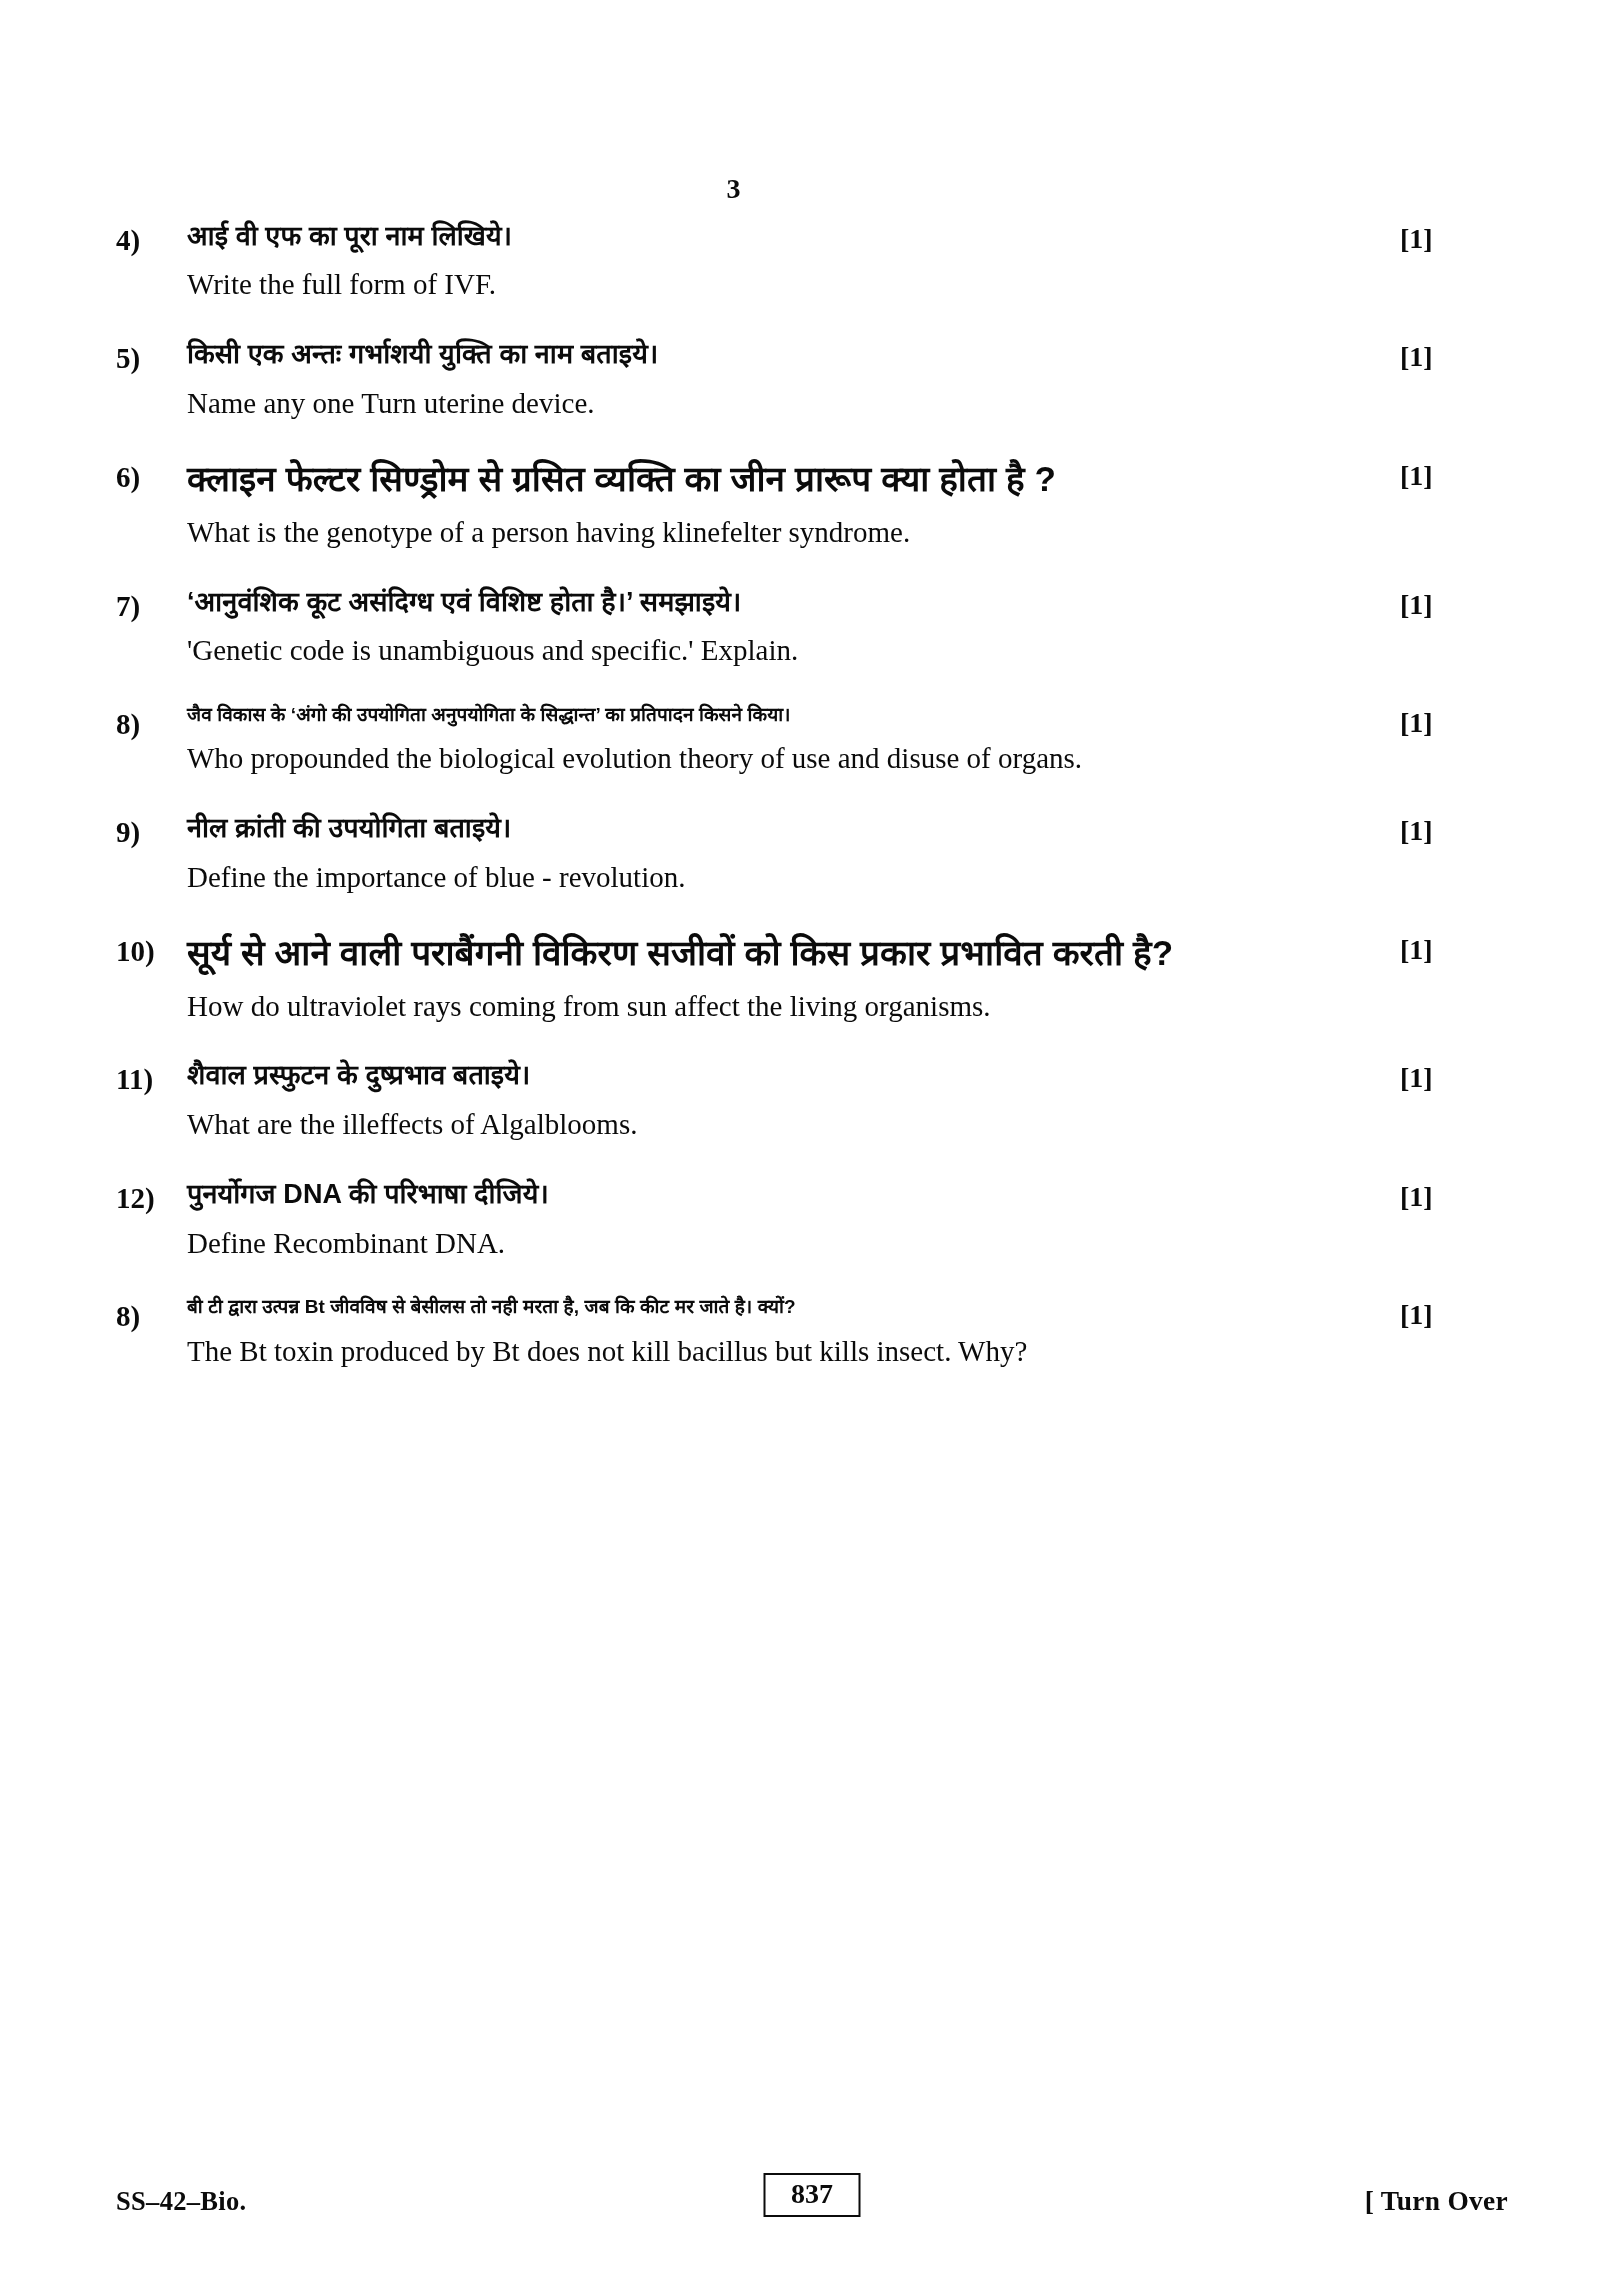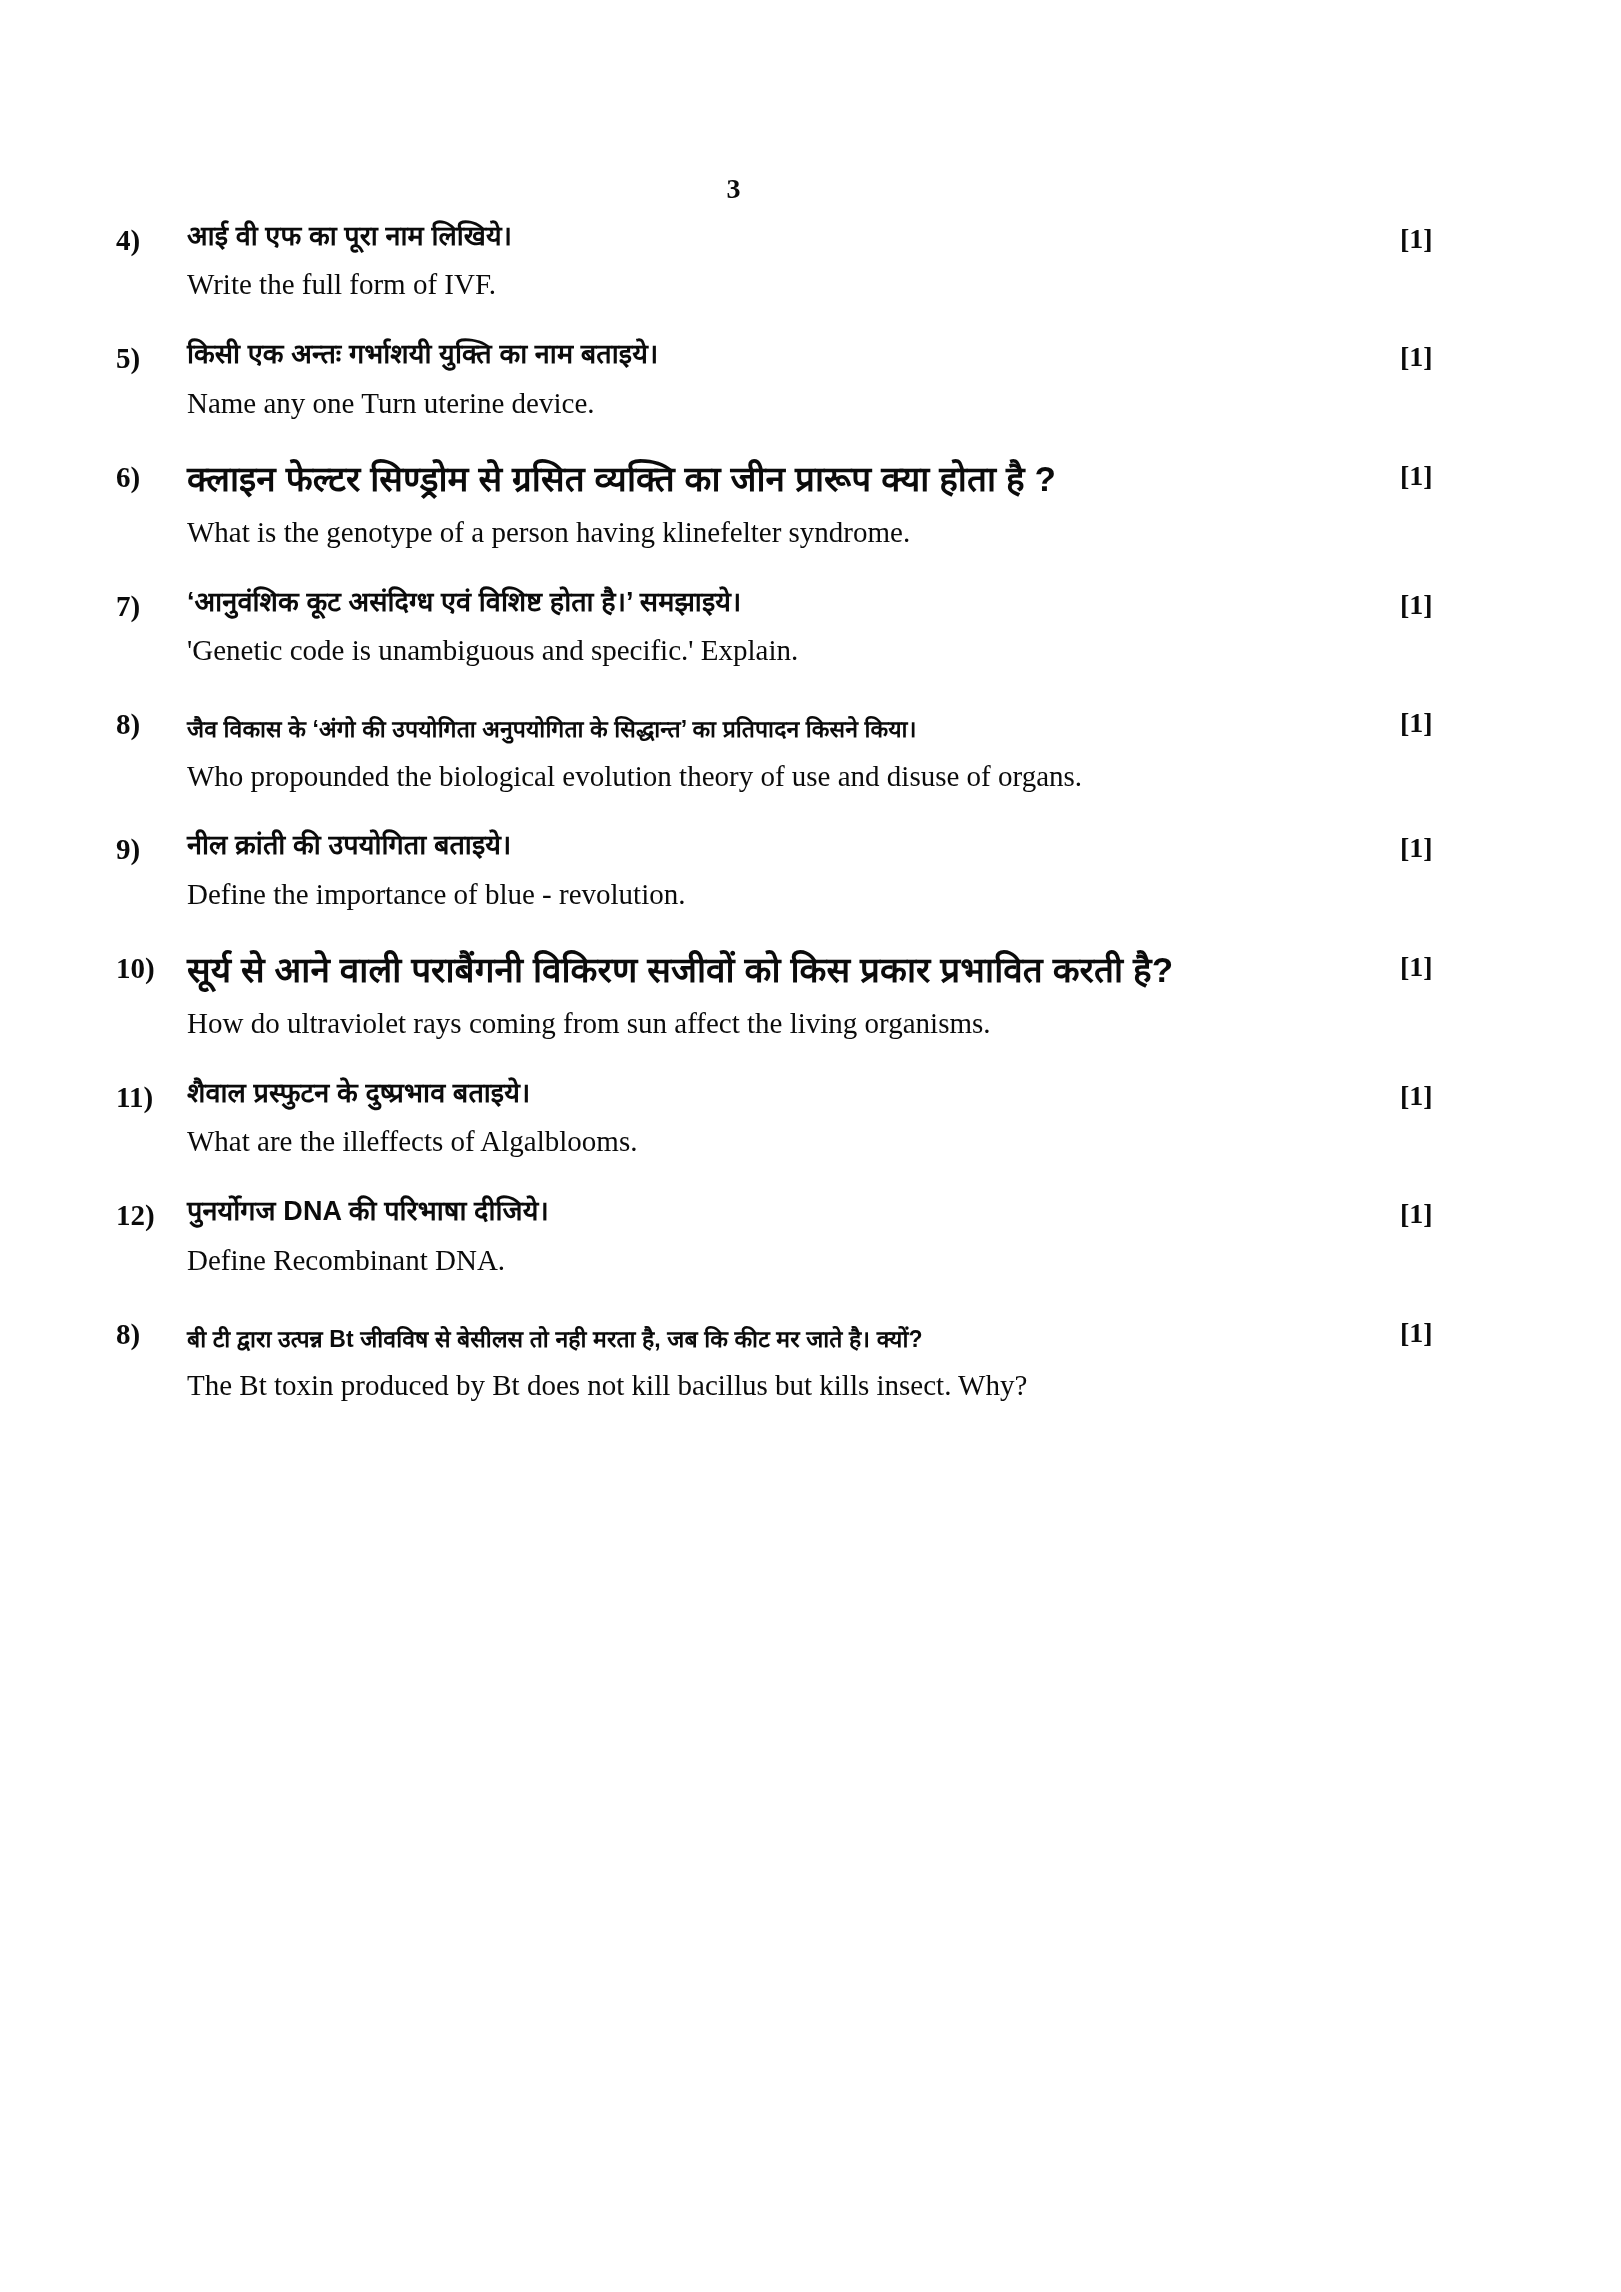--- a/index.html
+++ b/index.html
@@ -92,21 +92,21 @@
     text-align: left;
     font-size: 28px;
     font-weight: bold;
     font-family: "Liberation Serif", "DejaVu Serif", serif;
     line-height: 1.32;
     padding-top: 2px;
   }
 
   
   .q-wide .hi { font-size: 35px; }
-  .q-xwide .hi { font-size: 23px; margin-top: 12px; }
+  .q-xwide .hi { font-size: 19px; }
 
   
   .footer {
     position: absolute;
     left: 116px;
     bottom: 76px;
     width: 1392px;
     display: flex;
     align-items: center;
     justify-content: space-between;
@@ -252,15 +252,22 @@
         <div class="qtext">
           <div class="hi">बी टी द्वारा उत्पन्न Bt जीवविष से बेसीलस तो नही मरता है, जब कि कीट मर जाते है। क्यों?</div>
           <div class="en">The Bt toxin produced by Bt does not kill bacillus but kills insect. Why?</div>
         </div>
       </div>
       <div class="marks">[1]</div>
     </div>
 
   </div>
 
+  <div class="footer">
+    <div class="footer-code">SS–42–Bio.</div>
+    <div class="footer-center">
+      <div class="code-box">837</div>
+    </div>
+    <div class="footer-turn">[ Turn Over</div>
+  </div>
 
 </div>
 
 
 </body></html>

